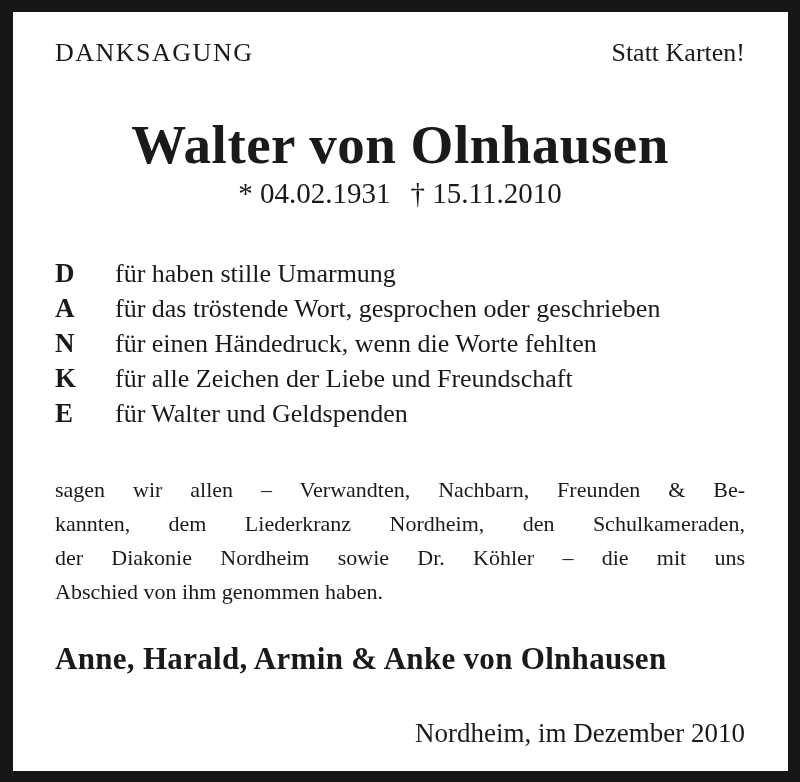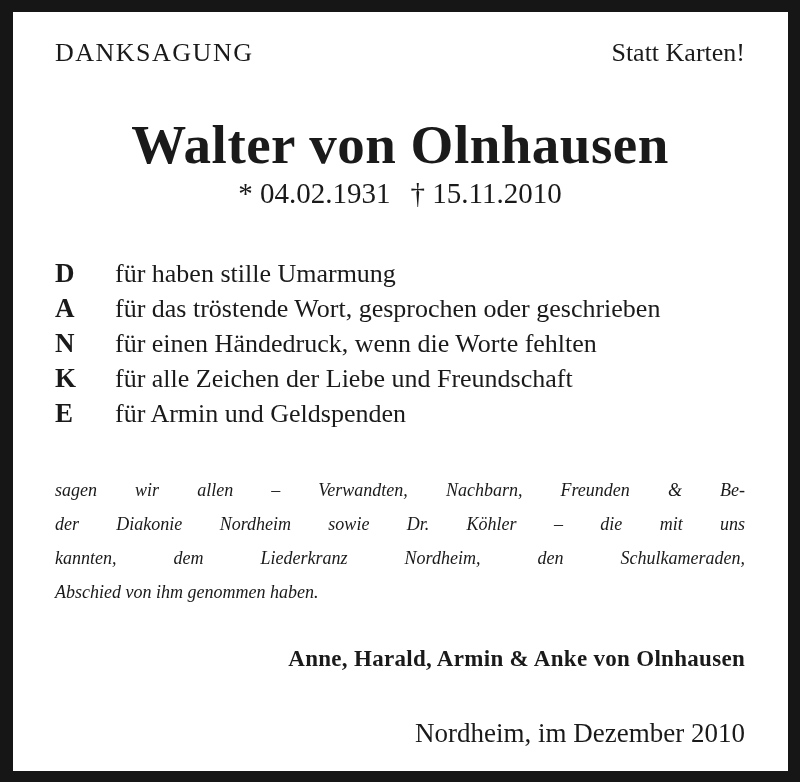--- a/index.html
+++ b/index.html
@@ -60,35 +60,33 @@
     font-size: 27px;
     font-weight: bold;
   }
   .acrostic-text {
     flex: 1;
   }
   .para {
     margin-top: 42px;
   }
   .para-line {
-    font-size: 18px;
+    font-size: 22px;
     line-height: 34px;
     text-align: justify;
     text-align-last: justify;
-    font-style: italic;
   }
   .para-line:last-child {
     text-align-last: left;
   }
   .signature {
     margin-top: 34px;
-    font-size: 23px;
+    font-size: 31px;
     line-height: 32px;
     font-weight: bold;
-    text-align: right;
     letter-spacing: 0.3px;
   }
   .footer {
     margin-top: 42px;
     font-size: 27px;
     line-height: 32px;
     text-align: right;
   }
 </style>
 </head>
@@ -119,28 +117,28 @@
     <div class="acrostic-row">
       <span class="acrostic-letter">N</span>
       <span class="acrostic-text">für einen Händedruck, wenn die Worte fehlten</span>
     </div>
     <div class="acrostic-row">
       <span class="acrostic-letter">K</span>
       <span class="acrostic-text">für alle Zeichen der Liebe und Freundschaft</span>
     </div>
     <div class="acrostic-row">
       <span class="acrostic-letter">E</span>
-      <span class="acrostic-text">für Armin und Geldspenden</span>
+      <span class="acrostic-text">für Walter und Geldspenden</span>
     </div>
   </div>
 
   <div class="para">
     <div class="para-line">sagen wir allen – Verwandten, Nachbarn, Freunden &amp; Be-</div>
+    <div class="para-line">kannten, dem Liederkranz Nordheim, den Schulkameraden,</div>
     <div class="para-line">der Diakonie Nordheim sowie Dr. Köhler – die mit uns</div>
-    <div class="para-line">kannten, dem Liederkranz Nordheim, den Schulkameraden,</div>
     <div class="para-line">Abschied von ihm genommen haben.</div>
   </div>
 
   <div class="signature">Anne, Harald, Armin &amp; Anke von Olnhausen</div>
 
   <div class="footer">Nordheim, im Dezember 2010</div>
 
 </div>
 
 </body></html>

